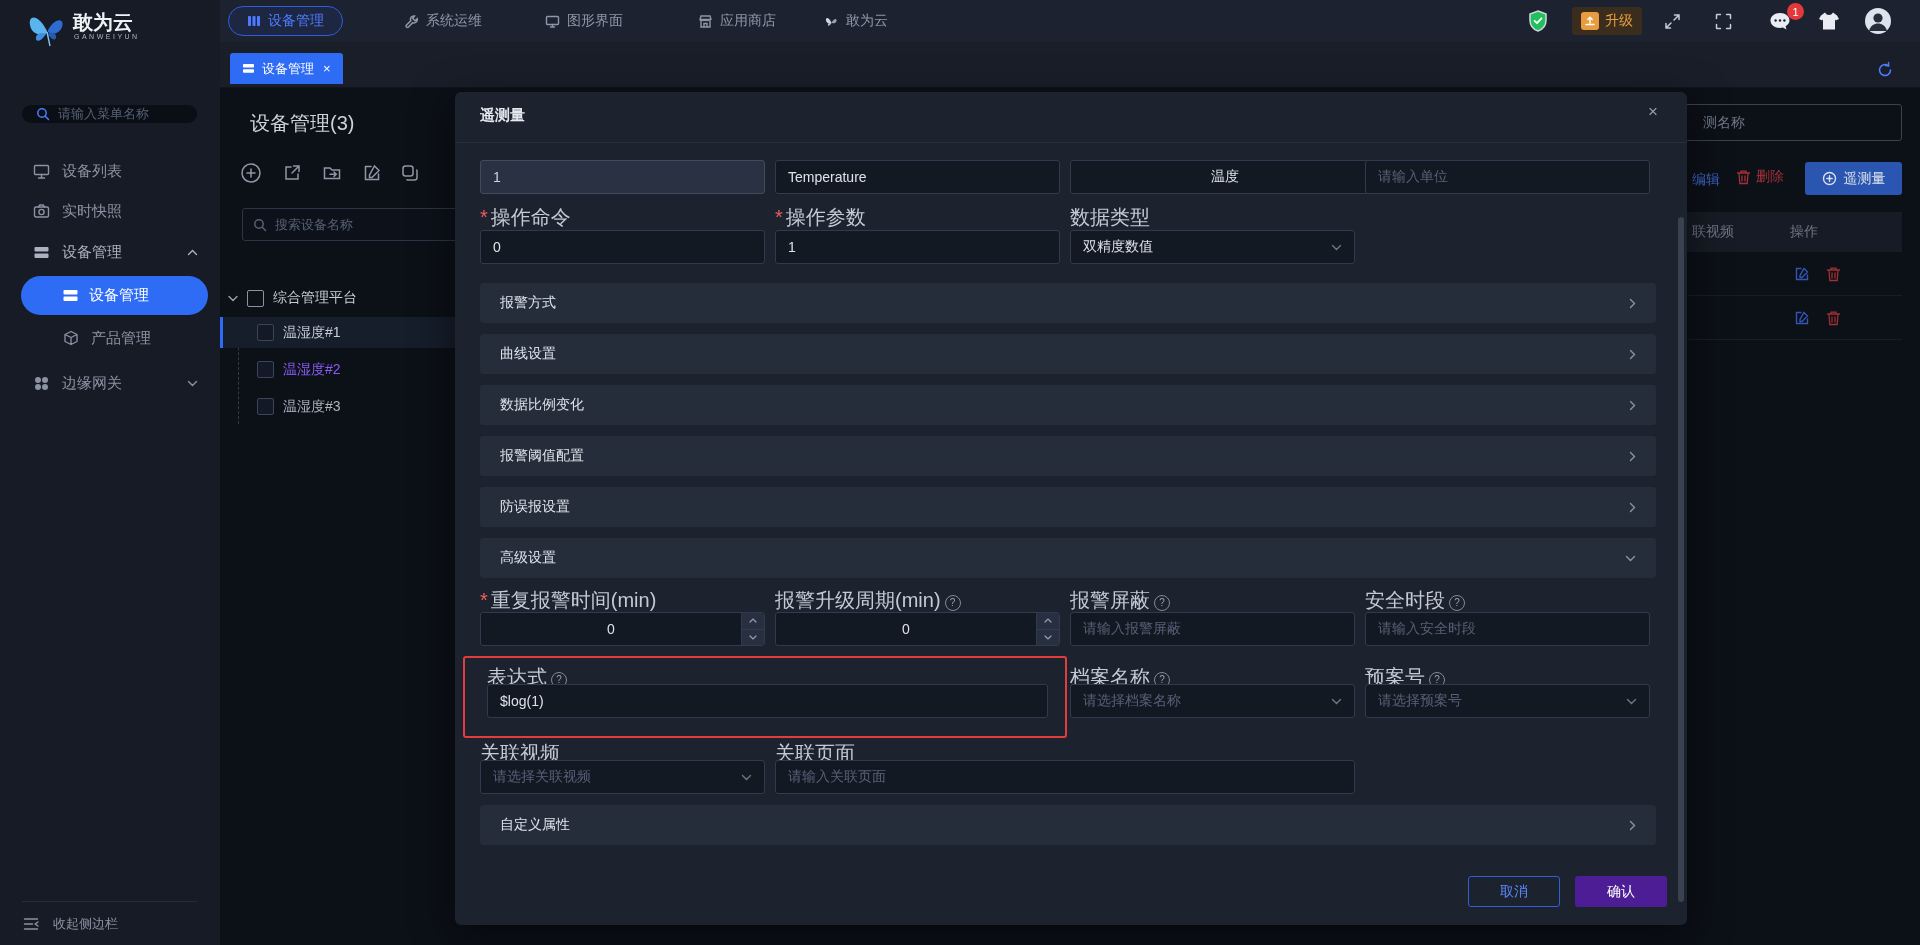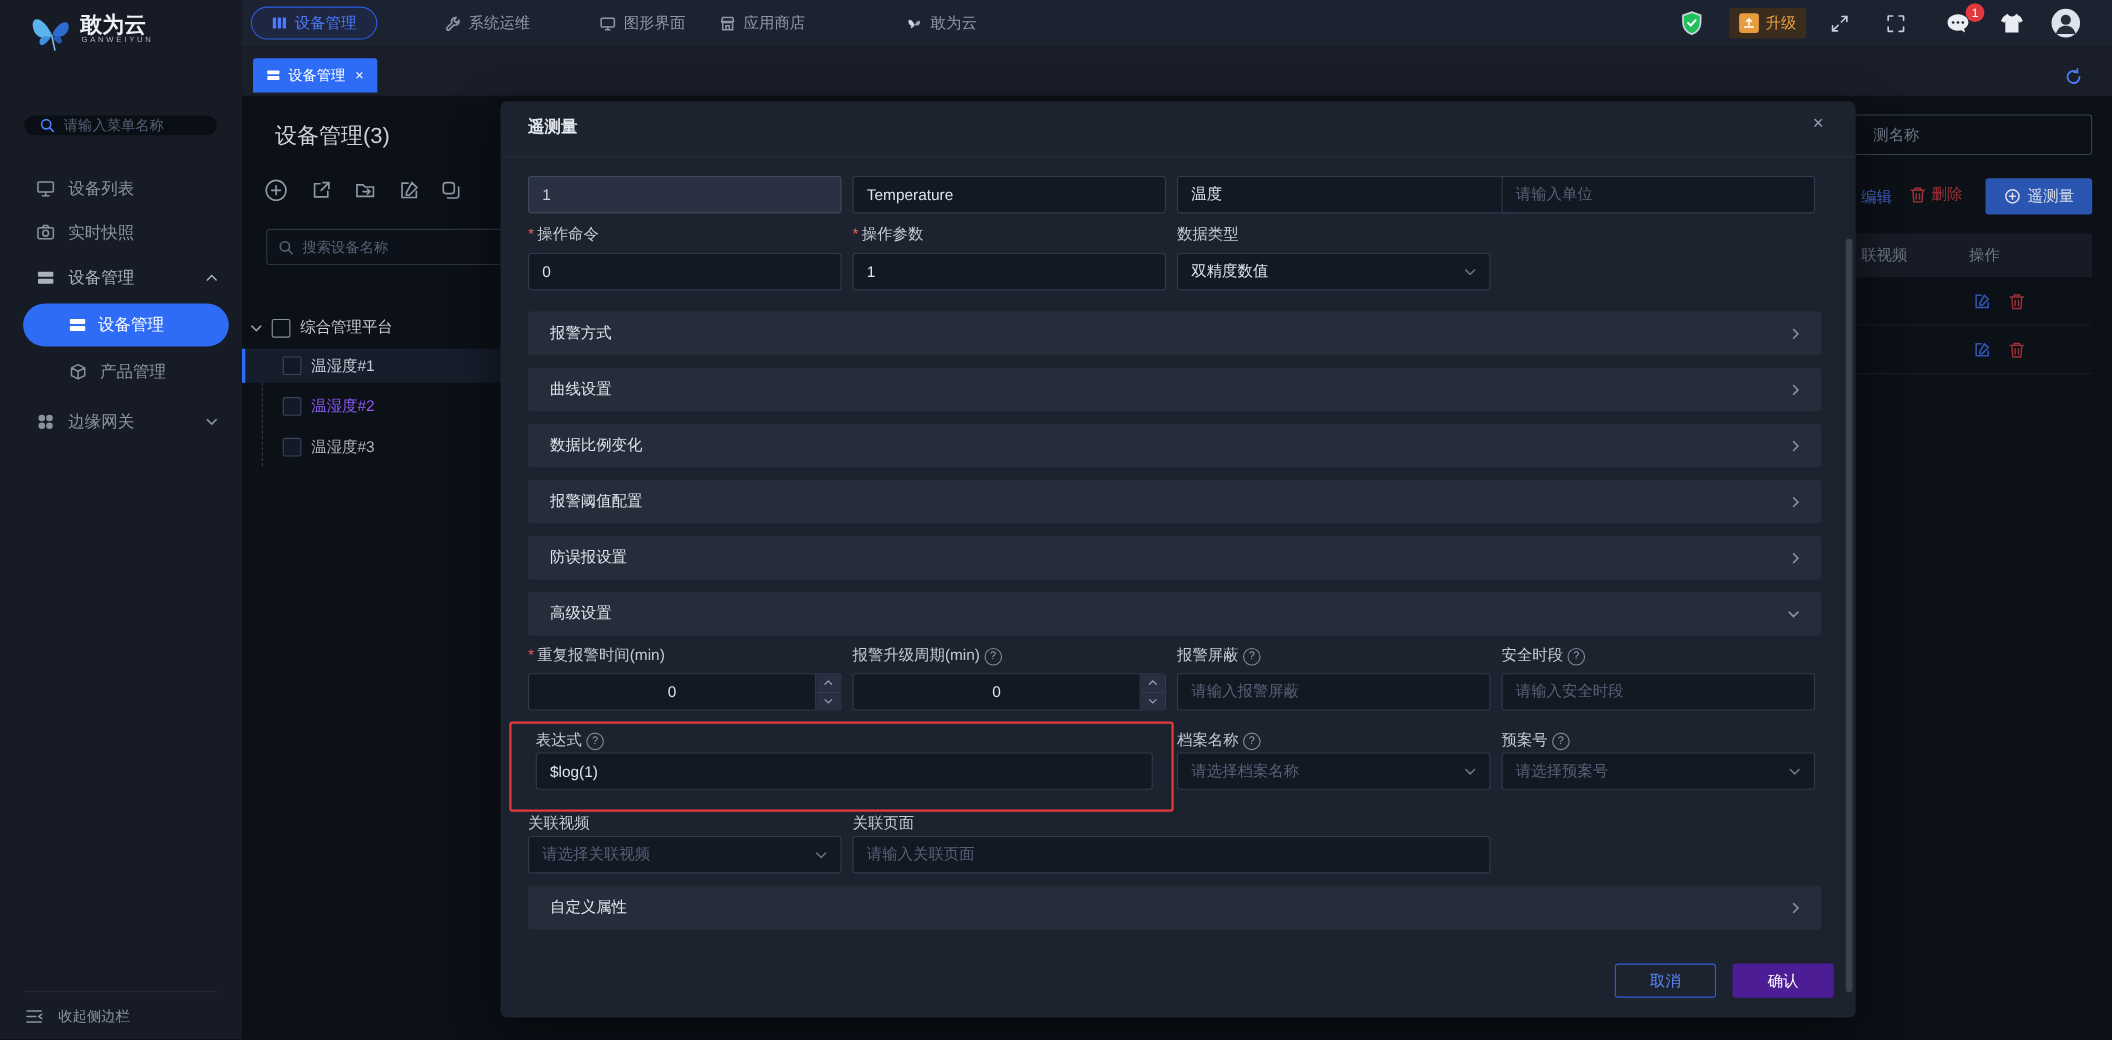--- a/index.html
+++ b/index.html
@@ -31,21 +31,21 @@
   .sitem .grow{flex:1;}
   .spill{display:flex;align-items:center;gap:10px;background:#2e6cf6;border-radius:20px;color:#fff;font-size:15px;}
   
   .searchbox{display:flex;align-items:center;gap:8px;border:1px solid #2c3546;border-radius:3px;
              color:#566076;font-size:13px;padding:0 10px;height:33px;background:#0d1119;}
   .treerow{display:flex;align-items:center;gap:9px;font-size:14px;color:#c8cdd7;}
   .cb{width:15px;height:15px;border:1px solid #3b4558;border-radius:2px;background:#131926;}
   .cb.lt{border-color:#8b93a3;background:transparent;}
   .dash{border-left:1px dashed #333c4c;}
   
-  .lbl{position:absolute;font-size:14px;color:#c4cad6;white-space:nowrap;}
+  .lbl{position:absolute;font-size:20px;color:#c4cad6;white-space:nowrap;}
   .req::before{content:"*";color:#f35c5c;margin-right:3px;}
   .q{display:inline-block;width:14px;height:14px;border:1px solid #828a9a;border-radius:50%;
      font-size:10px;line-height:13px;text-align:center;color:#9aa2b0;margin-left:4px;vertical-align:1px;}
   .q::after{content:"?";}
   .f{position:absolute;height:34px;background:#131923;border:1px solid #313b4f;border-radius:3px;
      display:flex;align-items:center;padding:0 12px;font-size:14px;color:#dde2ea;box-sizing:border-box;}
   .f .ph{color:#566076;}
   .f.dis{background:#2a3142;border-color:#414b5e;color:#cdd3dd;}
   .f.sel{justify-content:space-between;}
   .numf{padding:0;}
@@ -116,21 +116,21 @@
   </div>
   <div class="abs navitem" style="left:545px;top:0;">
     <span>
       <svg width="15" height="15" viewBox="0 0 15 15" fill="none" stroke="#8f97a7" stroke-width="1.4" stroke-linecap="round">
           <rect x="1.5" y="2.5" width="12" height="8" rx="1"></rect>
           <path d="M5.5 13 h4 M7.5 10.5 v2.5"></path>
         </svg>
     </span>
     <span>图形界面</span>
   </div>
-  <div class="abs navitem" style="left:654px;top:0;">
+  <div class="abs navitem" style="left:698px;top:0;">
     <span>
       <svg width="15" height="15" viewBox="0 0 15 15" fill="none" stroke="#8f97a7" stroke-width="1.4" stroke-linecap="round">
           <path d="M2 5.5 L3 2 h9 l1 3.5 M2 5.5 h11 M2 5.5 c0 1.4 2 1.4 2 0 c0 1.4 2.3 1.4 2.3 0 c0 1.4 2.4 1.4 2.4 0 c0 1.4 2.3 1.4 2.3 0 M3 7 v6 h9 V7 M6 13 v-3.5 h3 V13"></path>
         </svg>
     </span>
     <span>应用商店</span>
   </div>
   <div class="abs navitem" style="left:824px;top:0;">
     <span>
       <svg width="15" height="15" viewBox="0 0 42 46">
@@ -412,21 +412,21 @@
     <div style="position:absolute;left:25px;top:14px;font-size:15px;font-weight:bold;color:#e4e8ef;">遥测量</div>
     <div style="position:absolute;left:1193px;top:10px;font-size:17px;color:#979eae;cursor:pointer;">×</div>
     <div style="position:absolute;left:0;top:50px;width:1232px;height:1px;background:#272e3b;"></div>
 
     <div class="f dis" style="left:25px;top:68px;width:285px;">
       <span>1</span>
     </div>
     <div class="f" style="left:320px;top:68px;width:285px;">
       <span>Temperature</span>
     </div>
-    <div class="f" style="left:615px;top:68px;width:310px;">
+    <div class="f" style="left:615px;top:68px;width:310px;justify-content:center;">
       <span>温度</span>
     </div>
     <div class="f" style="left:910px;top:68px;width:285px;">
       <span class="ph">请输入单位</span>
     </div>
 
     <div class="lbl req" style="left:25px;top:112px;">操作命令</div>
     <div class="lbl req" style="left:320px;top:112px;">操作参数</div>
     <div class="lbl" style="left:615px;top:112px;">数据类型</div>
     <div class="f" style="left:25px;top:138px;width:285px;">

